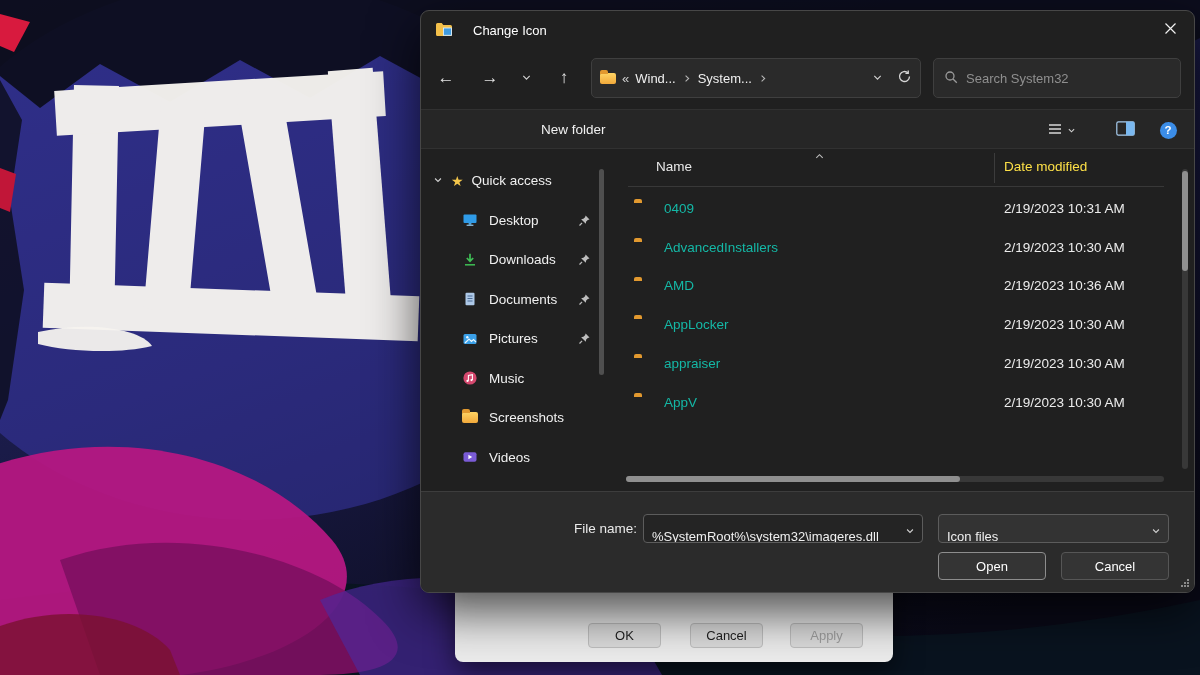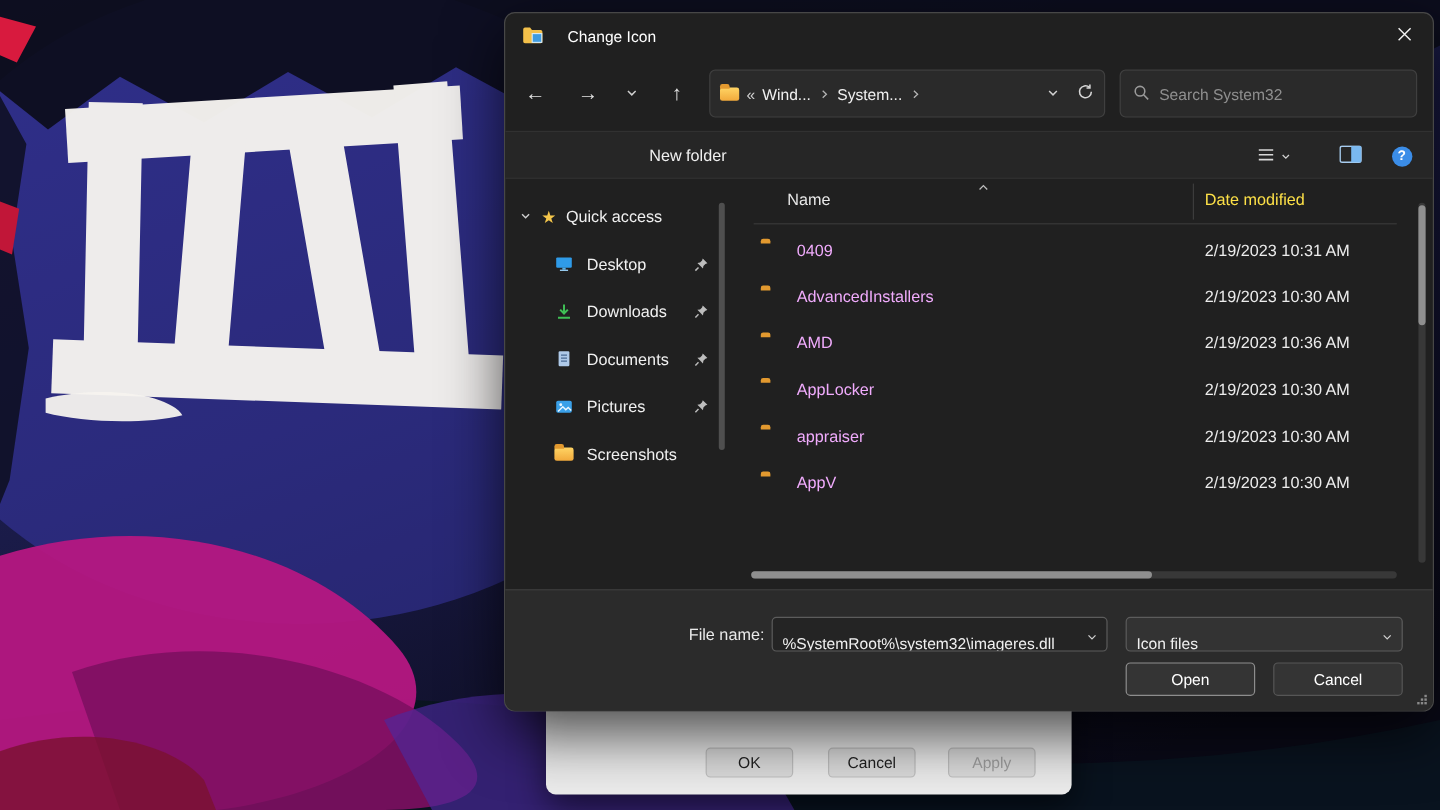--- a/index.html
+++ b/index.html
@@ -70,21 +70,21 @@
   #filelist{position:absolute;left:195px;top:0;right:14px;bottom:0}
   #list-header{position:absolute;left:0;top:0;right:0;height:38px}
   #col-name{position:absolute;left:40px;top:10px;color:#e8e8e8;font-size:13.5px}
   #col-date{position:absolute;left:388px;top:10px;color:#fde047;font-size:13.5px}
   #sort-caret{position:absolute;left:198px;top:1px}
   #col-divider{position:absolute;left:378px;top:4px;width:1px;height:30px;background:#3c3c3c}
   #header-line{position:absolute;left:12px;right:16px;bottom:0;border-bottom:1px solid #383838}
   #rows{position:absolute;left:0;top:40px;right:0}
   .file-row{height:38.8px;position:relative;display:flex;align-items:center}
   .row-folder{position:absolute;left:18px;top:13px}
-  .row-name{position:absolute;left:48px;color:#f0abfc;font-size:13.5px}
+  .row-name{position:absolute;left:48px;color:#14b8a6;font-size:13.5px}
   .row-date{position:absolute;left:388px;color:#ececec;font-size:13.5px}
   .folder{position:relative;width:19px;height:13px;background:linear-gradient(#ffd464,#f1a93b);border-radius:2px}
   .folder::before{content:"";position:absolute;top:-3px;left:0;width:8px;height:4px;background:#e2992f;border-radius:2px 2px 0 0}
   .folder.small{width:16px;height:11px}
   #hscroll{position:absolute;left:10px;right:16px;top:327px;height:6px;background:#383838;border-radius:3px}
   #hscroll-thumb{position:absolute;left:0;top:0;height:6px;width:62%;background:#8f8f8f;border-radius:3px}
   #vscroll{position:absolute;right:6px;top:158px;width:6px;height:300px;background:#383838;border-radius:3px;z-index:5}
   #vscroll-thumb{position:absolute;left:0;top:2px;width:6px;height:100px;background:#8f8f8f;border-radius:3px}
 
   
@@ -322,28 +322,48 @@
         </span>
         <span class="side-label">Pictures</span>
         <span class="pin">
           <svg width="13" height="13" viewBox="0 0 14 14">
               <path d="M8.2 1.6 L12.4 5.8 L10.6 6.4 L8.8 8.2 L8.4 10.6 L3.4 5.6 L5.8 5.2 L7.6 3.4 Z" fill="#bdbdbd"></path>
               <path d="M4.4 9.6 L1.6 12.4" stroke="#bdbdbd" stroke-width="1.3"></path>
             </svg>
         </span>
       </div>
 
+      <div class="side-item">
+        <span class="side-icon">
+          <svg width="16" height="16" viewBox="0 0 16 16">
+              <circle cx="8" cy="8" r="6.6" fill="#d4486e"></circle>
+              <path d="M6.4 10.8 V5.4 L10.4 4.7 V10" stroke="#fff" stroke-width="1.1" fill="none"></path>
+              <circle cx="5.5" cy="10.9" r="1.1" fill="#fff"></circle>
+              <circle cx="9.5" cy="10.1" r="1.1" fill="#fff"></circle>
+            </svg>
+        </span>
+        <span class="side-label">Music</span>
+      </div>
 
       <div class="side-item">
         <span class="side-icon">
             <span class="folder small"></span>
           </span>
         <span class="side-label">Screenshots</span>
       </div>
 
+      <div class="side-item">
+        <span class="side-icon">
+          <svg width="16" height="16" viewBox="0 0 16 16">
+              <rect x="1.5" y="3.2" width="13" height="9.6" rx="2" fill="#7a5bd6"></rect>
+              <path d="M6.4 5.8 L10.2 8 L6.4 10.2 Z" fill="#fff"></path>
+            </svg>
+        </span>
+        <span class="side-label">Videos</span>
+      </div>
     </div>
 
     <div id="side-scrollbar">
       <div id="side-scroll-thumb"></div>
     </div>
 
     <div id="filelist">
       <div id="list-header">
         <span id="sort-caret">
           <svg width="11" height="11" viewBox="0 0 12 12">

